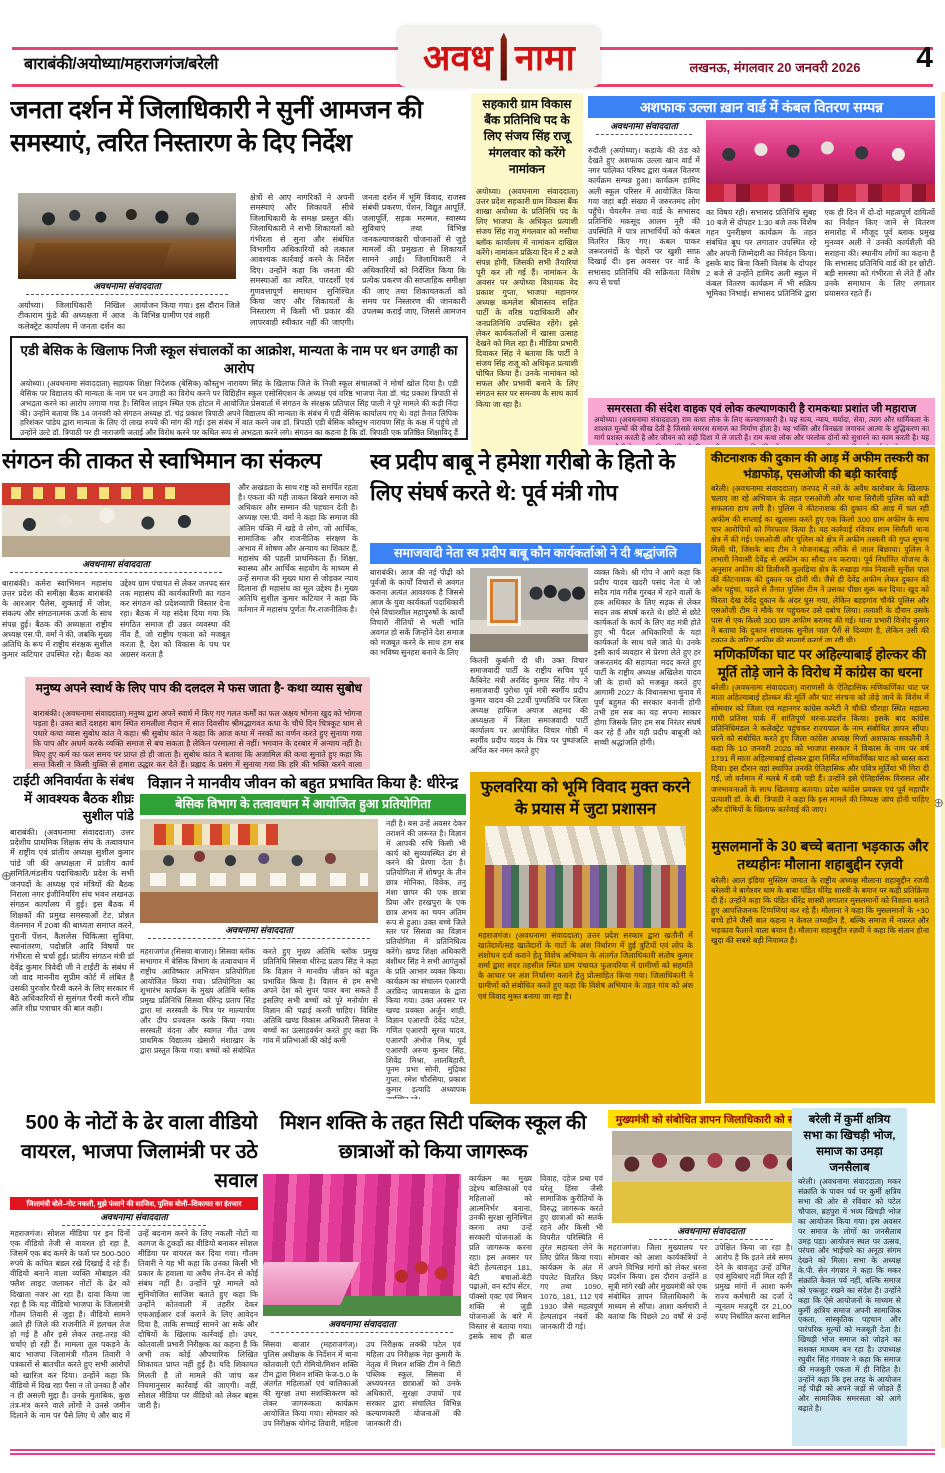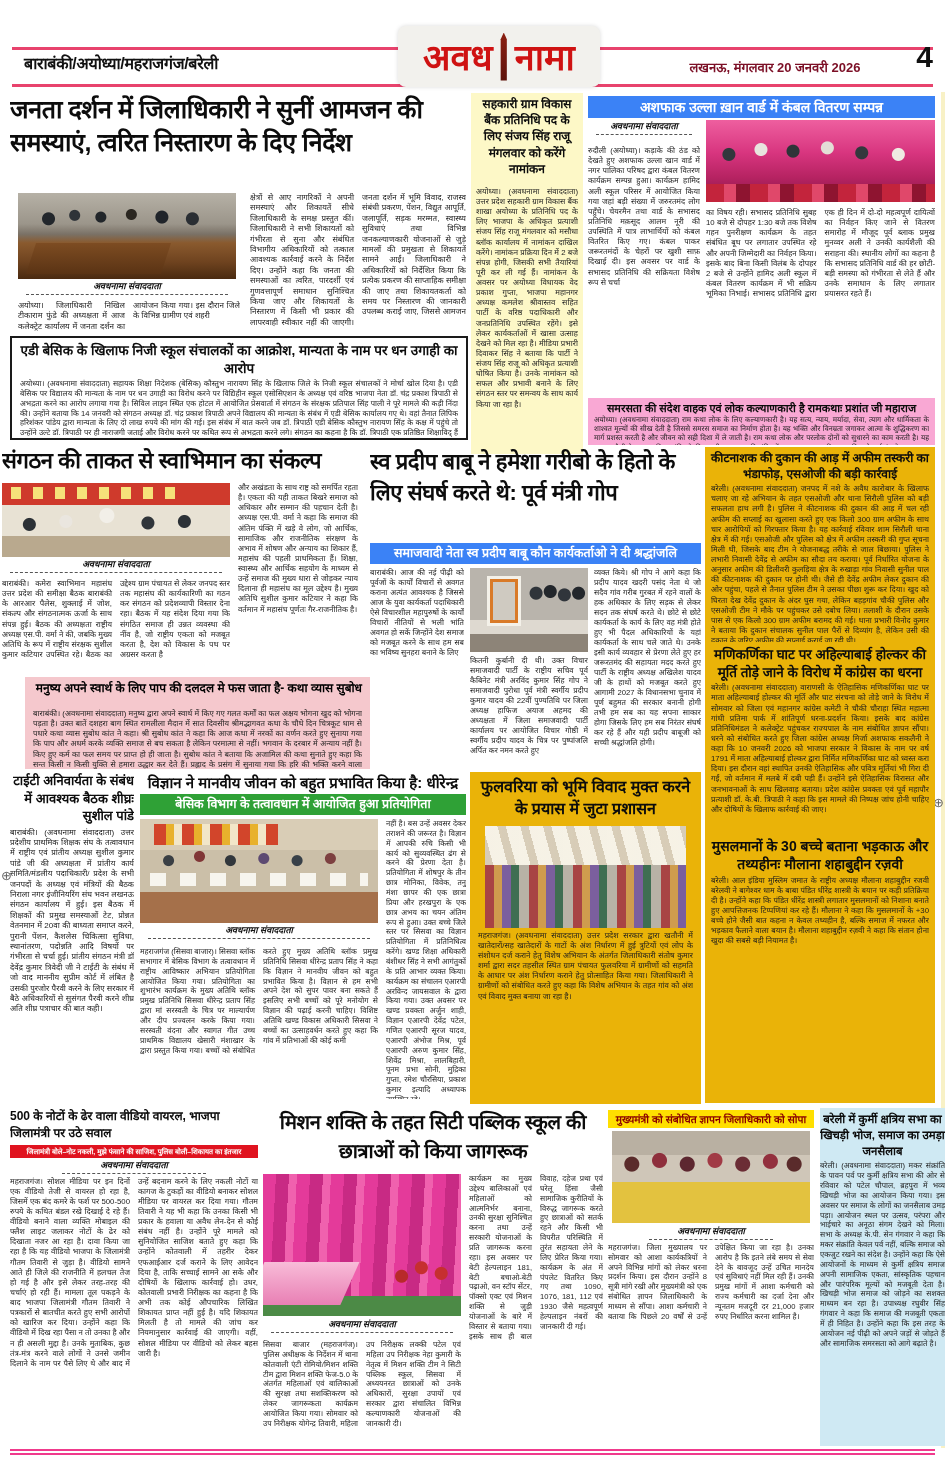--- a/index.html
+++ b/index.html
@@ -58,28 +58,28 @@
   #st-i{left:25px;top:677px;width:345px;height:92px;padding:2px 8px;overflow:hidden}
   #st-i .hl{font-size:12px;text-align:right;color:#000000;margin-bottom:13px}
   #st-j{left:10px;top:772px;width:124px;height:332px;overflow:hidden}
   #st-j .hl{font-size:13px;line-height:1.35;text-align:right;margin-bottom:3px}
   #st-k{left:140px;top:772px;width:326px;height:332px}
   #st-k .hl{font-size:15px;text-align:center;height:22px;overflow:hidden}
   #st-k .ban{height:21px;line-height:21px;font-size:12.5px}
   #st-l{left:470px;top:772px;width:231px;height:332px;padding:4px 8px;overflow:hidden}
   #st-l .hl{font-size:16px;line-height:1.4;text-align:center}
   #st-m{left:10px;top:1108px;width:248px;height:338px;overflow:hidden}
-  #st-m .hl{font-size:12px;line-height:1.45;text-align:left}
+  #st-m .hl{font-size:20px;line-height:1.45;text-align:right}
   #st-m .strap{background:#e0131f;color:#fff;font-size:7px;font-weight:bold;text-align:center;padding:2px 1px;margin:2px 0}
   #st-n{left:263px;top:1108px;width:340px;height:338px}
   #st-n .hl{font-size:20px;line-height:1.45;text-align:center;height:62px;overflow:hidden;letter-spacing:-.3px}
   #st-o{left:608px;top:1108px;width:206px;height:338px;overflow:hidden}
   #st-o .hl{font-size:15px;line-height:1.45;text-align:center;height:46px;overflow:hidden}
   #st-o .ban-ylw{background:#ffdf00;color:#8b0000;font-size:10.5px;font-weight:bold;text-align:center;padding:2px 0;margin:2px 0}
-  #st-p{left:820px;top:1108px;width:125px;height:338px;padding:3px 0;overflow:hidden}
+  #st-p{left:792px;top:1108px;width:115px;height:338px;padding:3px 6px;overflow:hidden}
   #st-p .hl{font-size:11.5px;line-height:1.4;text-align:center;margin-bottom:2px}
   #botrule{position:absolute;left:10px;top:1449px;width:925px;height:6px;
            background:linear-gradient(180deg,#f03a8c 0 2px,#fff 2px 4px,#f03a8c 4px 6px)}
 
   
   .ph1{background:
     radial-gradient(circle at 14% 30%,#23272c 0 6px,transparent 7px),
     radial-gradient(circle at 26% 26%,#2e3338 0 5px,transparent 6px),
     radial-gradient(circle at 38% 28%,#22262a 0 5px,transparent 6px),
     radial-gradient(circle at 52% 25%,#2b2721 0 5px,transparent 6px),

